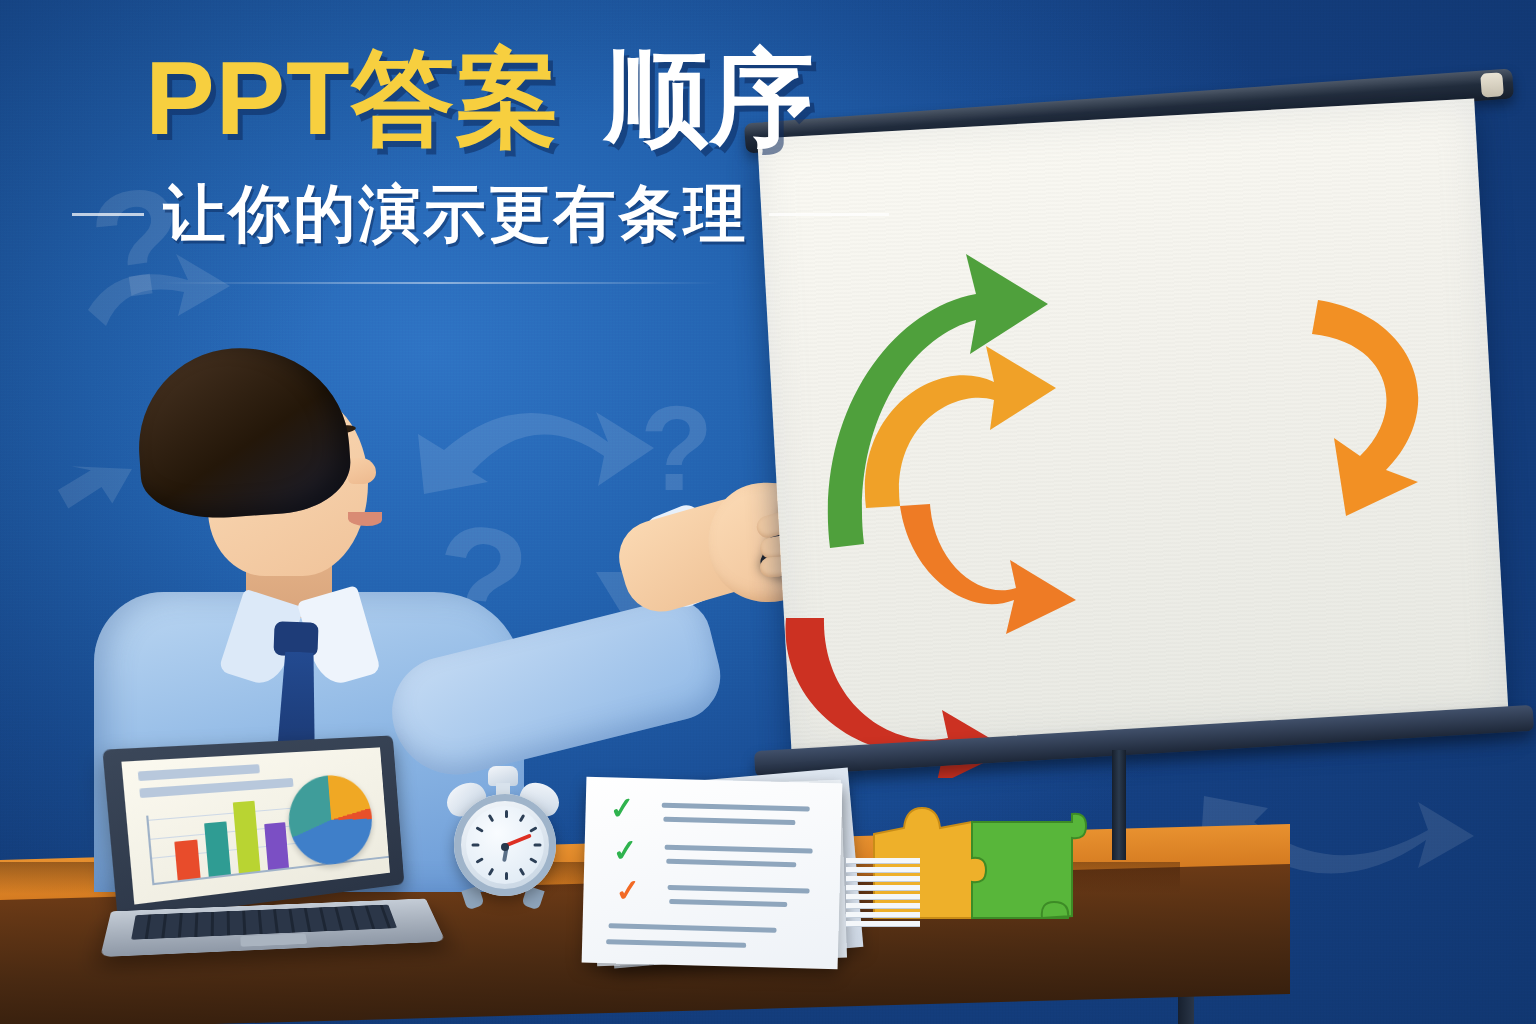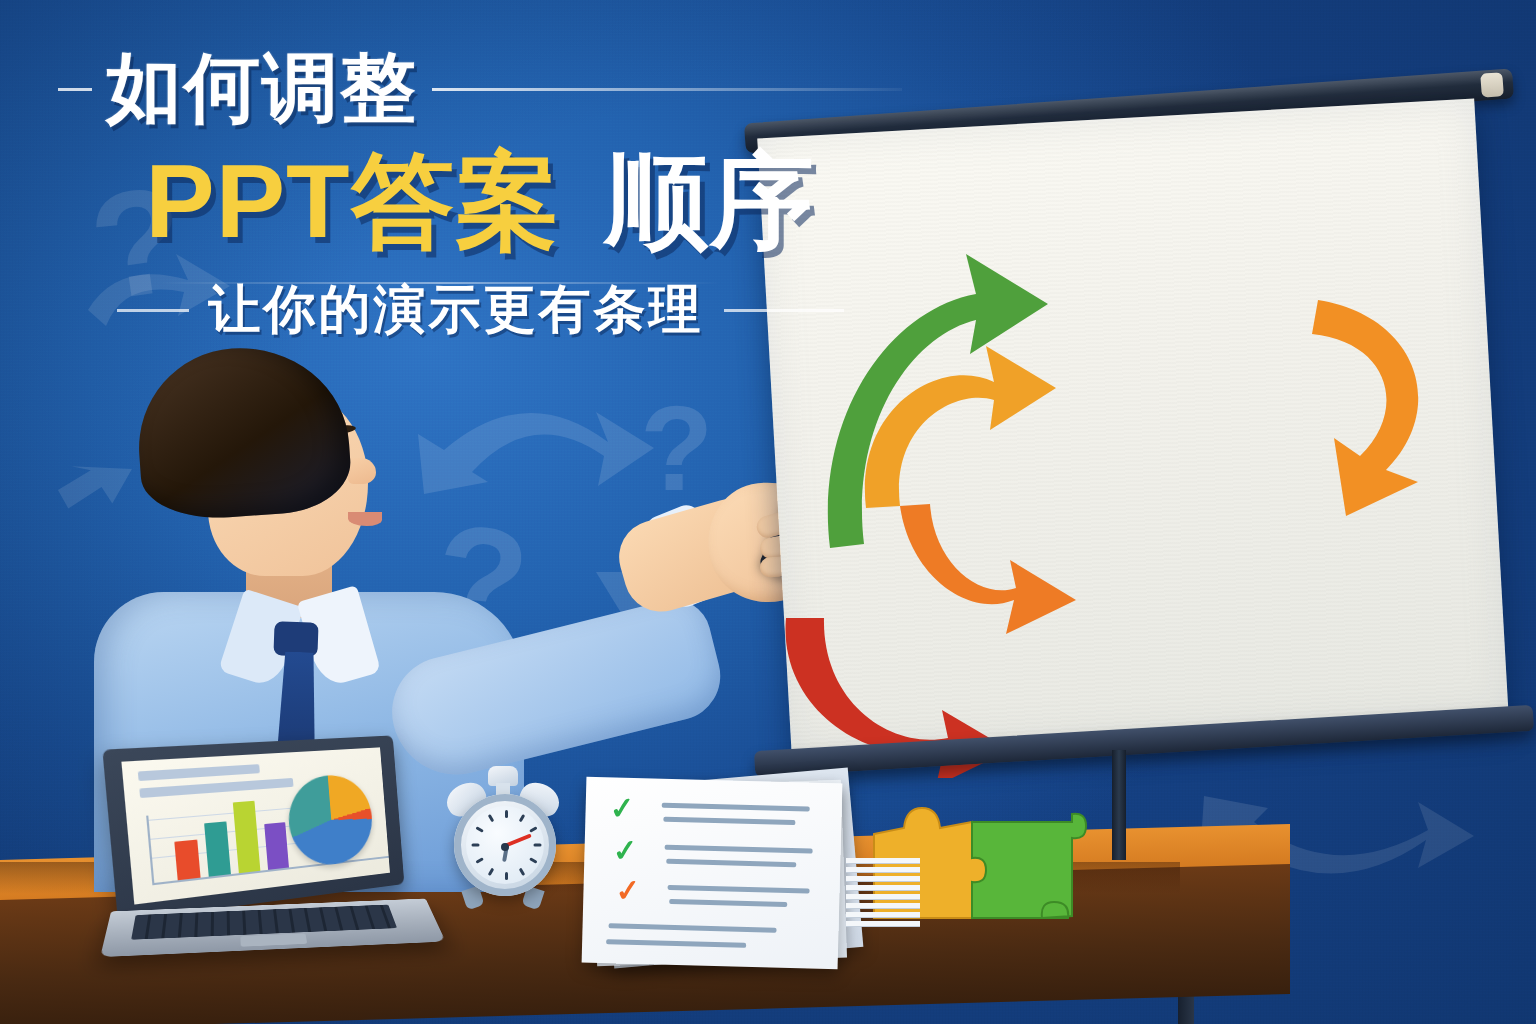--- a/index.html
+++ b/index.html
@@ -51,21 +51,21 @@
   .main-title {
     margin-top:4px; text-align:center; white-space:nowrap;
     font-size:104px; font-weight:800; letter-spacing:1px; line-height:1.08;
   }
   .t-yellow { color:#f7cf3f; text-shadow:5px 6px 0 rgba(12,42,92,.55); }
   .t-white  { color:#ffffff; text-shadow:5px 6px 0 rgba(12,42,92,.55);margin-left:44px; }
   .sub-row { display:flex; align-items:center; justify-content:center; gap:20px; margin-top:18px; }
   .sub-rule { width:72px; height:3px; background:rgba(255,255,255,.72); }
   .sub-rule.wide { width:120px; }
   .subtitle {
-    font-size:52px; font-weight:700; color:#ffffff; white-space:nowrap; letter-spacing:3px;
+    font-size:62px; font-weight:700; color:#ffffff; white-space:nowrap; letter-spacing:3px;
     text-shadow:2px 3px 0 rgba(10,40,90,.5);
   }
   .top-hair {
     position:absolute; left:160px; top:282px; width:560px; height:2px;
     background:linear-gradient(90deg,rgba(255,255,255,.0),rgba(255,255,255,.45),rgba(255,255,255,.0));
   }
 
   
   #projector { position:absolute; left:718px; top:78px; width:800px; height:700px; z-index:20; }
   .screen-top-bar {
@@ -320,25 +320,20 @@
     <path d="M18 36 L84 8 L70 62 L52 44 L26 72 L8 56 L38 30 Z"></path>
   </svg>
   <svg class="ghost-svg" style="left:1230px; top:100px;" width="110" height="90" viewBox="0 0 110 90">
     <path d="M14 10 L92 22 L40 72 Z"></path>
   </svg>
   <svg class="ghost-svg" style="left:1182px; top:778px;" width="300" height="150" viewBox="0 0 300 150">
     <path d="M58 64 Q150 128 244 62 L236 90 L292 58 L236 24 L246 52 Q152 106 72 44 L86 30 L22 18 L18 80 Z"></path>
   </svg>
 
   <div id="title-block">
-    <div class="kicker-row">
-      <span class="rule left"></span>
-      <span class="kicker">如何调整</span>
-      <span class="rule right"></span>
-    </div>
     <div class="main-title">
       <span class="t-yellow">PPT答案</span><span class="t-white">顺序</span>
     </div>
     <div class="sub-row">
       <span class="sub-rule"></span>
       <span class="subtitle">让你的演示更有条理</span>
       <span class="sub-rule wide"></span>
     </div>
   </div>
   <div class="top-hair"></div>

